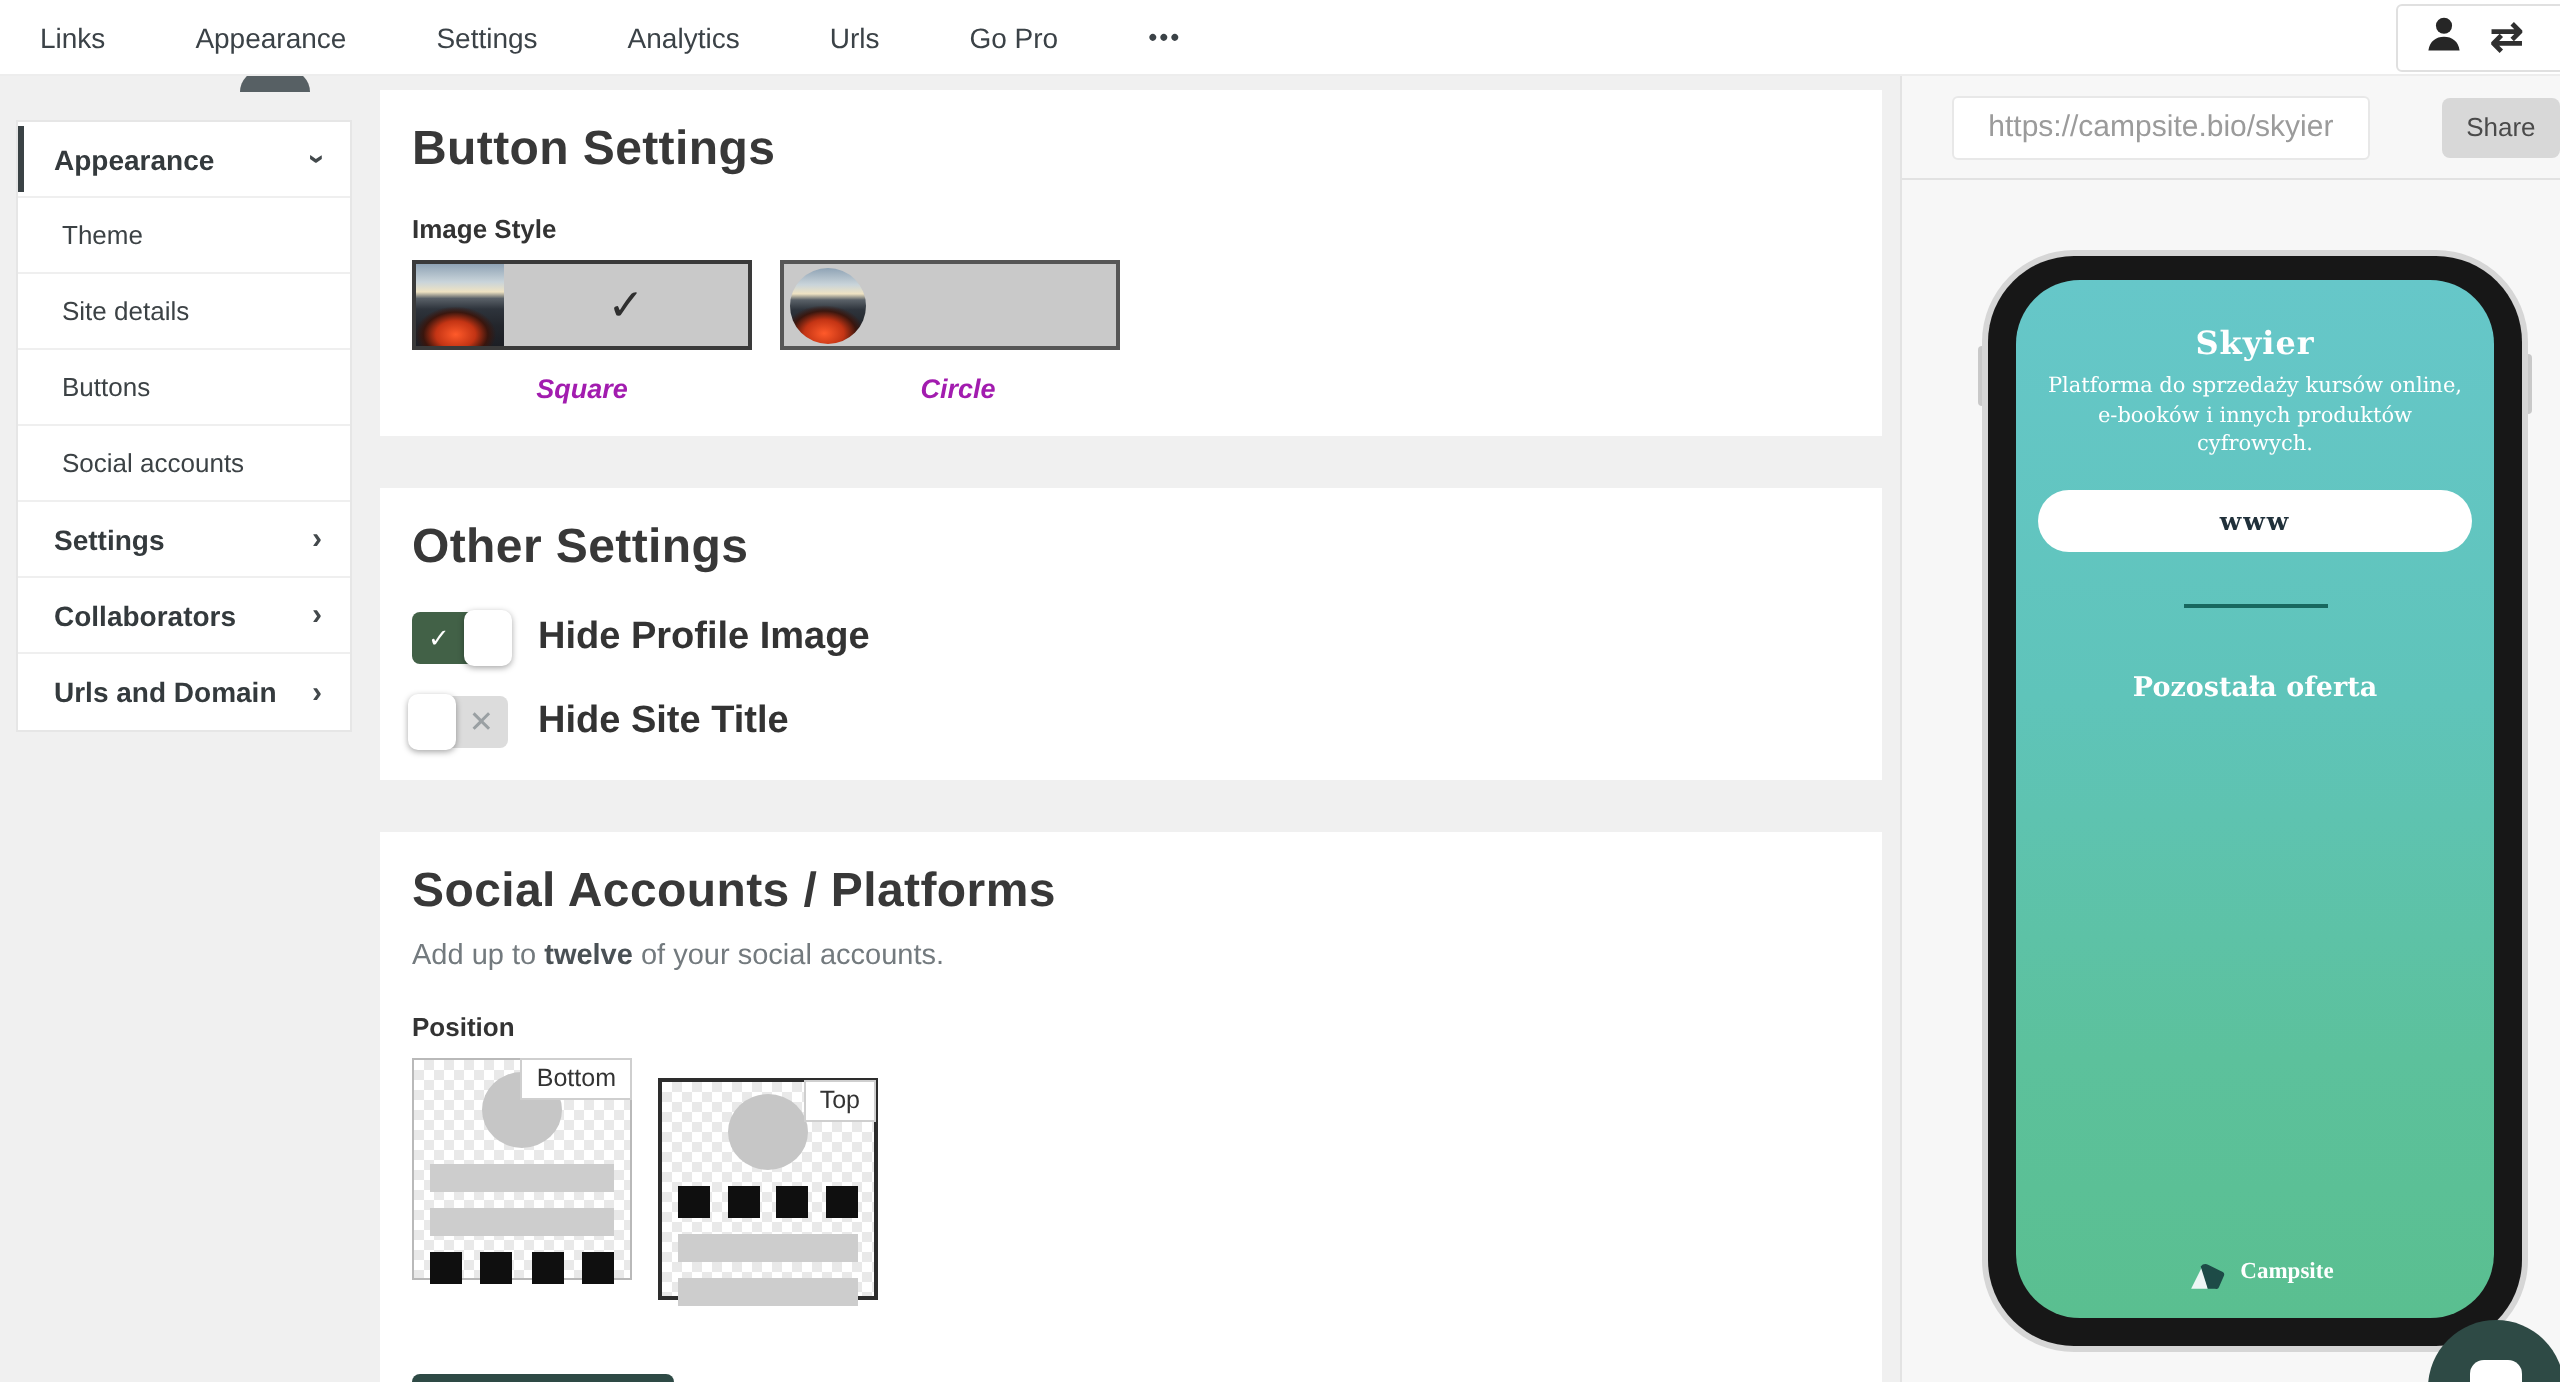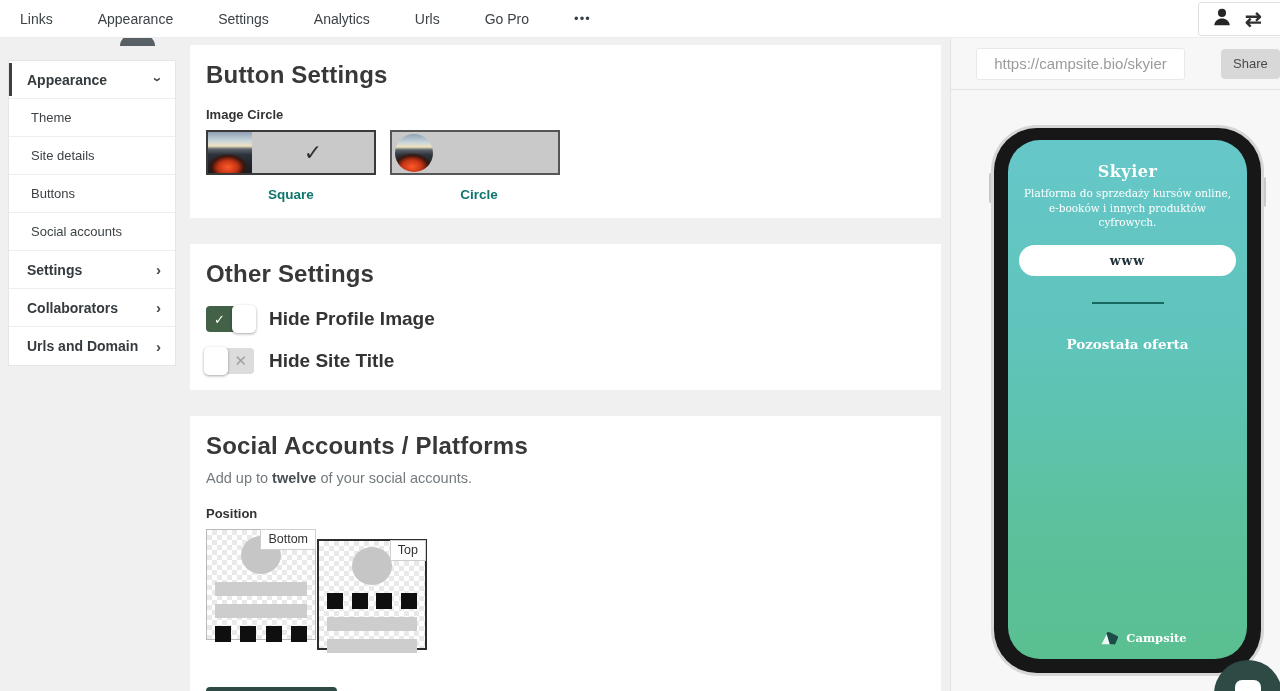--- a/index.html
+++ b/index.html
@@ -64,21 +64,21 @@
   .imgstyle-opt.unselected { border:2px solid #565656; }
   .thumb-photo {
     background:
       radial-gradient(ellipse 26px 18px at 45% 86%, #ff5a2a 0%, #c33414 38%, rgba(60,20,10,.9) 62%, rgba(40,30,30,0) 78%),
       linear-gradient(180deg, #8fa3b5 0%, #c9d4da 22%, #efe3c2 34%, #5a6168 42%, #2e343c 55%, #23262c 75%, #1c1e24 100%);
   }
   .thumb-square { width:44px; height:100%; flex:0 0 44px; }
   .thumb-circle { width:38px; height:38px; flex:0 0 38px; border-radius:50%; margin-left:3px; }
   .imgstyle-check { flex:1; text-align:center; font-size:22px; color:#2f2f2f; font-weight:400; }
   .imgstyle-labels { display:flex; gap:14px; margin-top:12px; }
-  .imgstyle-labels div { width:170px; text-align:center; font-size:13.5px; font-weight:700; color:#0f766e; }
+  .imgstyle-labels div { width:170px; text-align:center; font-size:13.5px; font-weight:700; color:#a21caf;font-style:italic; }
   .imgstyle-labels div + div { margin-left:4px; }
 
   
   .toggle-row { display:flex; align-items:center; gap:15px; margin-top:16px; }
   .toggle { position:relative; width:48px; height:26px; border-radius:4px; cursor:pointer; flex:0 0 48px; }
   .toggle.on { background:#426147; }
   .toggle.off { background:#dcdcdc; }
   .toggle .mark { position:absolute; top:50%; transform:translateY(-50%); }
   .toggle.on .mark { left:8px; color:#fff; font-size:13px; }
   .toggle.off .mark { right:7px; color:#9aa0a3; font-size:15px; }
@@ -86,21 +86,21 @@
     position:absolute; top:-1px; width:24px; height:28px; background:#fff;
     border-radius:5px; box-shadow:0 1px 3px rgba(0,0,0,.35);
   }
   .toggle.on .knob { right:-2px; }
   .toggle.off .knob { left:-2px; }
   .toggle-label { font-size:19px; font-weight:700; color:#333; }
 
   
   .subtitle { font-size:14.5px; color:#737a7e; margin:-8px 0 20px; }
   .subtitle b { color:#4a5155;text-align:center; }
-  .pos-row { display:flex; gap:1px;text-align:center; }
+  .pos-row { display:flex; gap:13px;text-align:center; }
   .pos-opt {
     position:relative; width:110px; height:111px; cursor:pointer;
     background:repeating-conic-gradient(#e9e9e9 0% 25%, #ffffff 0% 50%) 0 0 / 10px 10px;
     border:1px solid #b9b9b9;
   }
   .pos-opt.selected { border:2px solid #2d2d2d;margin-top:10px; }
   .pos-tag {
     position:absolute; top:-1px; right:-1px; background:#fff; border:1px solid #cfcfcf;
     font-size:12.5px; color:#333; padding:2px 7px 3px; z-index:2;
   }
@@ -150,23 +150,23 @@
   .profile-title { padding-top:22px; font-size:16px; font-weight:700; letter-spacing:.5px; }
   .profile-bio { margin:5px 14px 0; font-size:10.5px; line-height:1.4; }
   .link-pill {
     margin:15px auto 0; width:calc(100% - 22px); height:31px; background:#fff; border-radius:16px;
     display:flex; align-items:center; justify-content:center;
     color:#20303a; font-size:12.5px; font-weight:700; letter-spacing:1px; cursor:pointer;
   }
   .screen-divider { width:72px; border-top:2px solid #17685f; margin:26px auto 0; }
   .section-heading { margin-top:32px; font-size:13.5px; font-weight:700; }
   .screen-footer {
-    position:absolute; bottom:13px; left:16px; width:100%;
-    display:flex; align-items:center; justify-content:center; gap:7px;
-    font-size:11.5px; font-weight:700; cursor:pointer;
+    position:absolute; bottom:13px; left:3px; width:100%;
+    display:flex; justify-content:center; gap:7px;
+    font-size:11.5px; font-weight:700; cursor:pointer;font-family:Liberation Serif, serif;
   }
 
   .chat-fab {
     position:absolute; left:1214px; top:660px; width:68px; height:68px; border-radius:50%;
     background:#2e4a45; z-index:30; cursor:pointer;
   }
   .chat-fab .bubble {
     position:absolute; left:21px; top:20px; width:26px; height:20px;
     background:#fff; border-radius:7px;
   }
@@ -225,21 +225,21 @@
   <div class="side-item">
     <span>Urls and Domain</span>
     <span class="chev">›</span>
   </div>
 </aside>
 
 <main class="main">
 
   <section class="card">
     <h1 class="card-title">Button Settings</h1>
-    <div class="field-label">Image Circle</div>
+    <div class="field-label">Image Style</div>
     <div class="imgstyle-row">
       <div class="imgstyle-opt selected">
         <div class="thumb-photo thumb-square"></div>
         <span class="imgstyle-check">✓</span>
       </div>
       <div class="imgstyle-opt unselected">
         <div class="thumb-photo thumb-circle"></div>
       </div>
     </div>
     <div class="imgstyle-labels">

